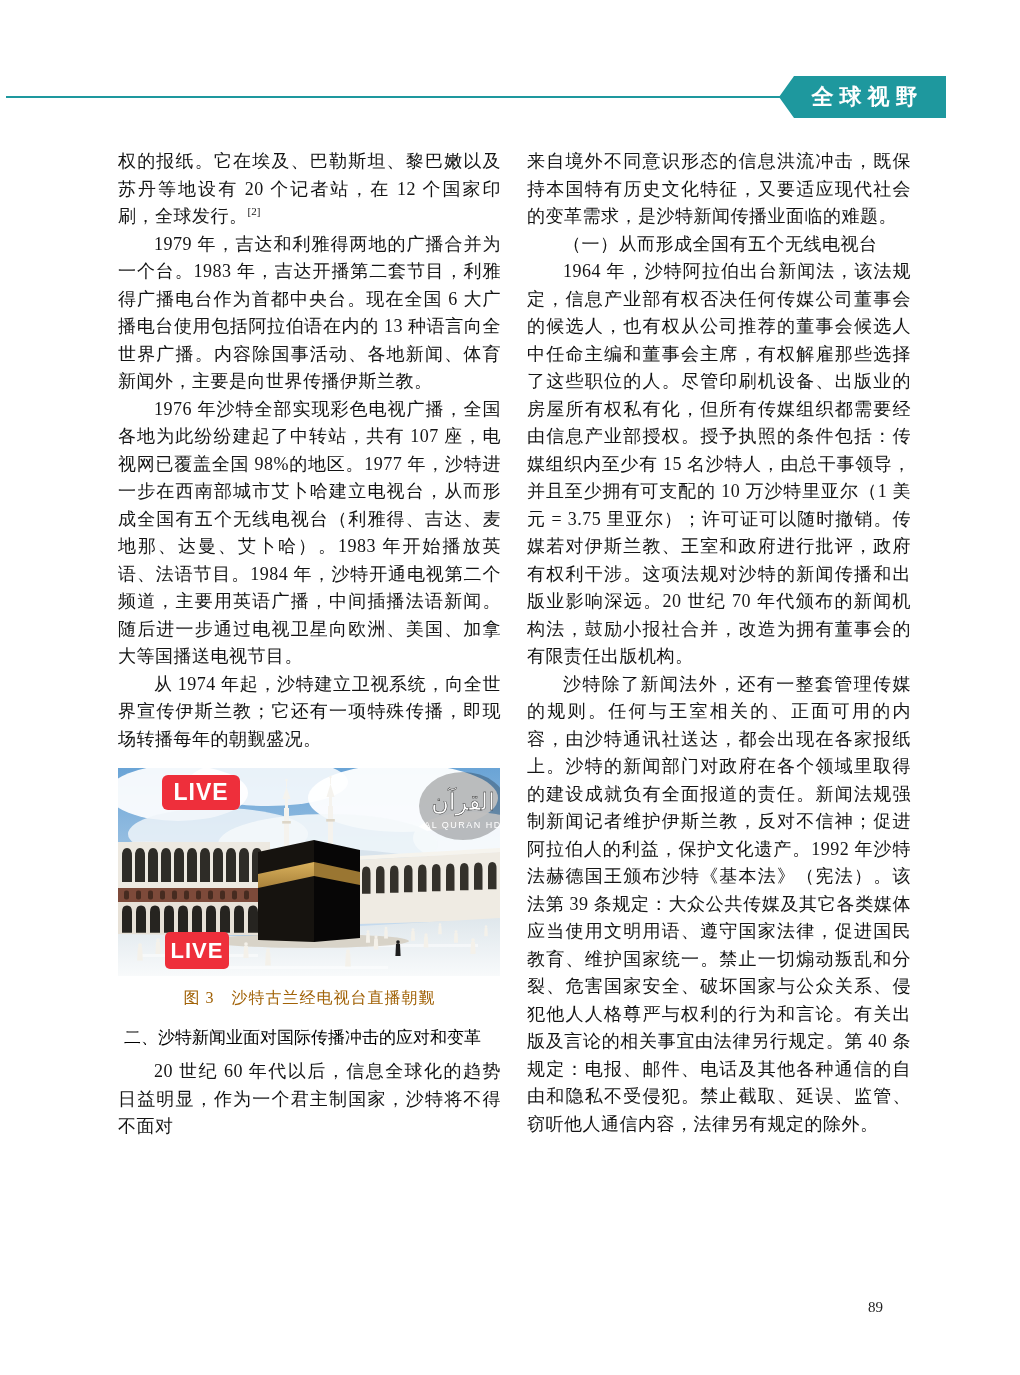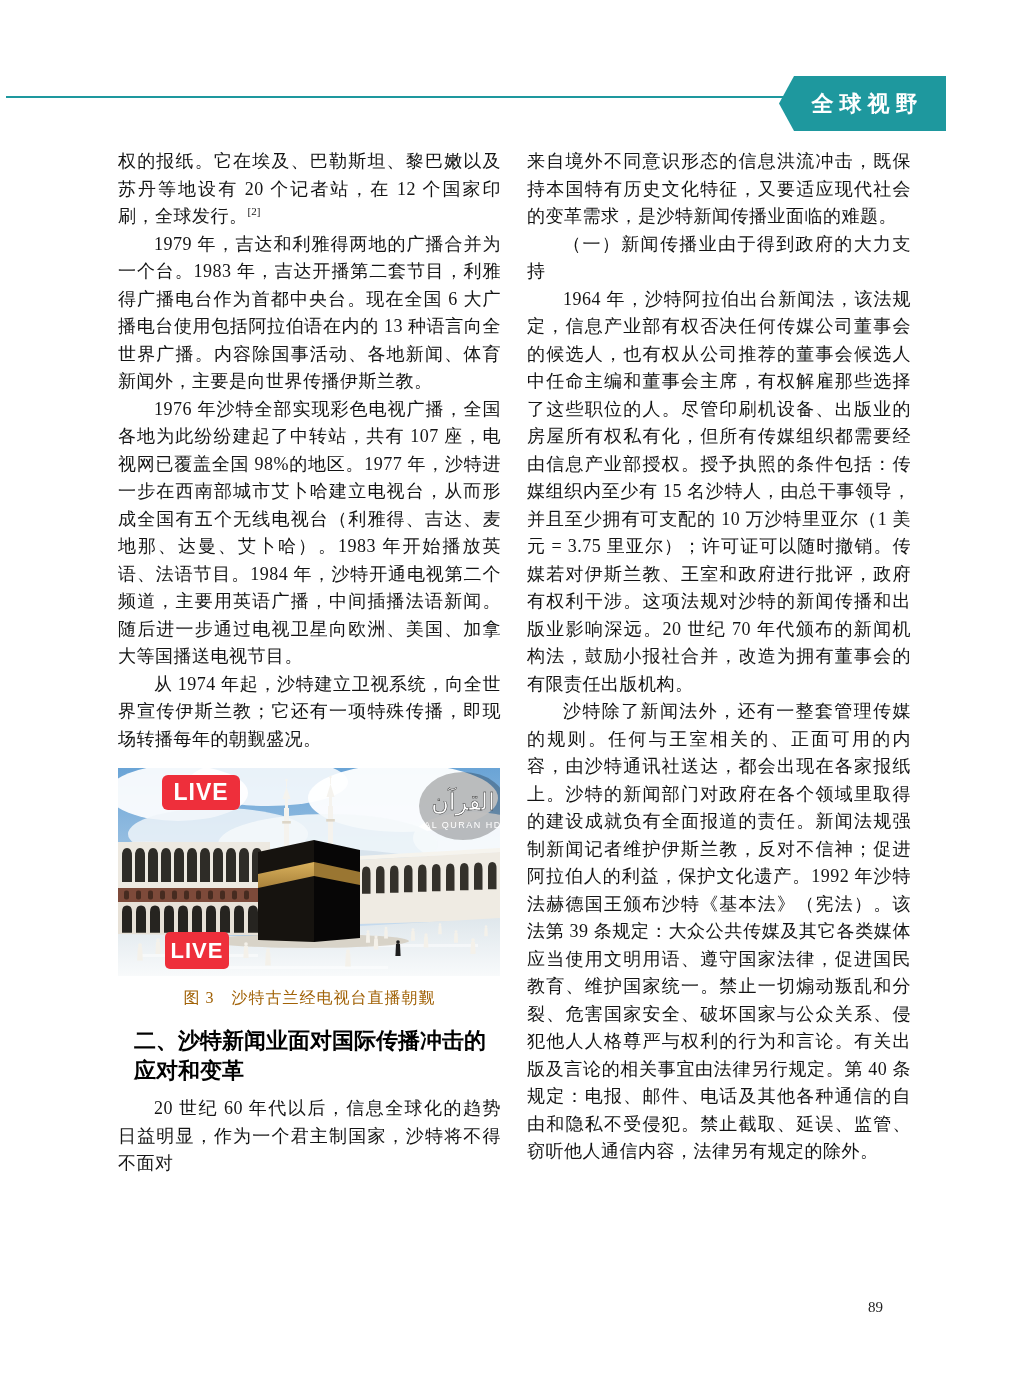--- a/index.html
+++ b/index.html
@@ -10,42 +10,42 @@
     overflow:hidden;
     font-family:"Liberation Serif","DejaVu Serif",serif;
     color:#111;
   }
   
   .header-rule{
     position:absolute;left:6px;top:96px;width:790px;height:2px;
     background:#1e989e;
   }
   .header-badge{
-    position:absolute;left:779px;top:76px;width:167px;height:55px;
+    position:absolute;left:779px;top:76px;width:167px;height:42px;
     background:#1e989e;
     clip-path:polygon(0 50%,9% 0,100% 0,100% 100%,9% 100%);
     display:flex;align-items:center;justify-content:center;
     color:#ffffff;font-family:"Liberation Sans","DejaVu Sans",sans-serif;
     font-weight:bold;font-size:22px;letter-spacing:6px;
     padding-left:10px;box-sizing:border-box;
   }
   
   .col{position:absolute;top:148px;width:383px;}
   .col-left{left:118px;}
   .col-right{left:527px;width:384px;}
   p.body{
     margin:0;font-size:18px;line-height:27.5px;
     text-align:justify;letter-spacing:0.5px;color:#141414;
   }
   p.body.indent{text-indent:2em;}
   sup.ref{font-size:11px;line-height:0;vertical-align:super;letter-spacing:0;}
   .section-heading{
-    margin:17px 0 9px 16px;
+    margin:17px 0 9px 6px;
     font-family:"Liberation Sans","DejaVu Sans",sans-serif;
-    font-weight:bold;font-size:22px;letter-spacing:0;color:#000;
+    font-weight:normal;font-size:17px;letter-spacing:0;color:#000;
   }
   
   .photo{
     position:relative;margin:15px 0 0 0;width:382px;height:208px;
     overflow:hidden;background:#9cc0e0;
   }
   .photo svg{display:block;}
   .live-badge{
     position:absolute;
     background:#ee2f3b;color:#fff;
@@ -247,19 +247,19 @@
 
     <div class="caption">图 3　沙特古兰经电视台直播朝觐</div>
 
 
     <h2 class="section-heading">二、沙特新闻业面对国际传播冲击的应对和变革</h2>
     <p class="body indent">20 世纪 60 年代以后，信息全球化的趋势日益明显，作为一个君主制国家，沙特将不得不面对</p>
   </div>
 
   <div class="col col-right">
     <p class="body">来自境外不同意识形态的信息洪流冲击，既保持本国特有历史文化特征，又要适应现代社会的变革需求，是沙特新闻传播业面临的难题。</p>
-    <p class="body indent">（一）新闻传播业由于得到政府的大力支持</p>
+    <p class="body indent">（一）从而形成全国有五个无线电视台</p>
     <p class="body indent">1964 年，沙特阿拉伯出台新闻法，该法规定，信息产业部有权否决任何传媒公司董事会的候选人，也有权从公司推荐的董事会候选人中任命主编和董事会主席，有权解雇那些选择了这些职位的人。尽管印刷机设备、出版业的房屋所有权私有化，但所有传媒组织都需要经由信息产业部授权。授予执照的条件包括：传媒组织内至少有 15 名沙特人，由总干事领导，并且至少拥有可支配的 10 万沙特里亚尔（1 美元 = 3.75 里亚尔）；许可证可以随时撤销。传媒若对伊斯兰教、王室和政府进行批评，政府有权利干涉。这项法规对沙特的新闻传播和出版业影响深远。20 世纪 70 年代颁布的新闻机构法，鼓励小报社合并，改造为拥有董事会的有限责任出版机构。</p>
     <p class="body indent">沙特除了新闻法外，还有一整套管理传媒的规则。任何与王室相关的、正面可用的内容，由沙特通讯社送达，都会出现在各家报纸上。沙特的新闻部门对政府在各个领域里取得的建设成就负有全面报道的责任。新闻法规强制新闻记者维护伊斯兰教，反对不信神；促进阿拉伯人的利益，保护文化遗产。1992 年沙特法赫德国王颁布沙特《基本法》（宪法）。该法第 39 条规定：大众公共传媒及其它各类媒体应当使用文明用语、遵守国家法律，促进国民教育、维护国家统一。禁止一切煽动叛乱和分裂、危害国家安全、破坏国家与公众关系、侵犯他人人格尊严与权利的行为和言论。有关出版及言论的相关事宜由法律另行规定。第 40 条规定：电报、邮件、电话及其他各种通信的自由和隐私不受侵犯。禁止截取、延误、监管、窃听他人通信内容，法律另有规定的除外。</p>
   </div>
 
   <div class="page-number">89</div>
 </div>
 
 </body></html>

